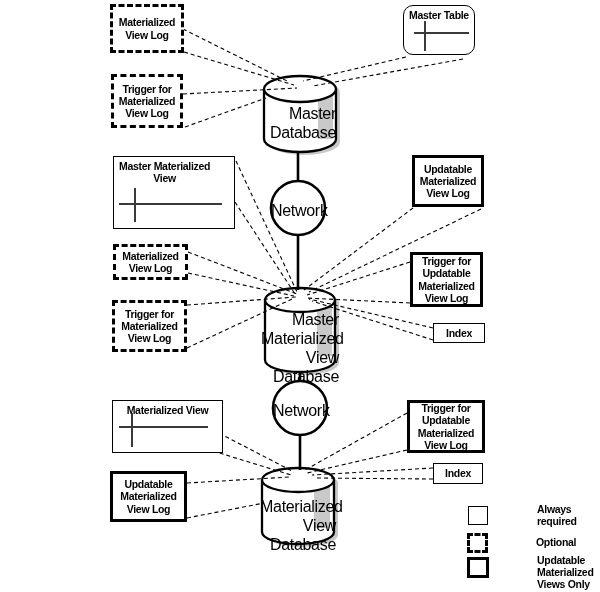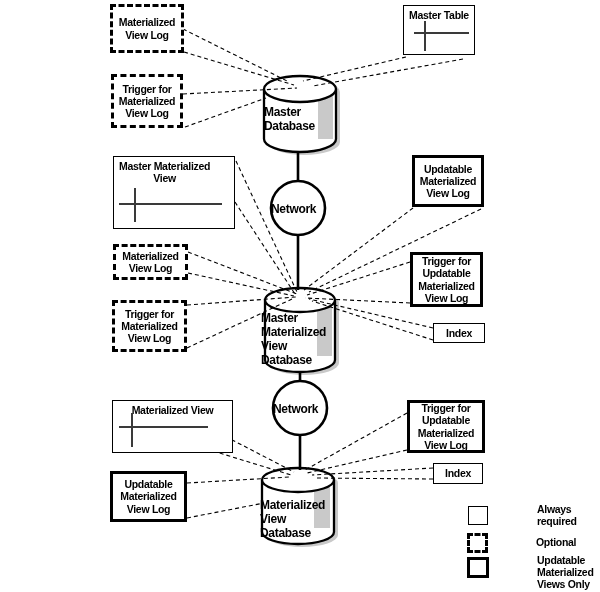--- a/index.html
+++ b/index.html
@@ -15,22 +15,22 @@
     white-space:pre-line;z-index:2;
   }
   .b-thin{border:1.6px solid #000;}
   .b-dash{border:3px dashed #000;}
   .b-bold{border:3.2px solid #000;}
   .top-left{align-items:flex-start;justify-content:flex-start;text-align:center;padding:3px 0 0 5px;}
   .top-center{align-items:flex-start;padding-top:3px;}
   .hline{position:absolute;background:#3a3a3a;height:1.7px;}
   .vline{position:absolute;background:#3a3a3a;width:1.7px;}
   .float-label{
-    position:absolute;font-weight:bold;font-size:12px;line-height:1.18;
-    letter-spacing:-0.3px;text-align:left;white-space:pre-line;z-index:3;
+    position:absolute;font-weight:normal;font-size:16px;line-height:1.18;
+    letter-spacing:-0.3px;text-align:right;white-space:pre-line;z-index:3;
   }
   .legend-square{position:absolute;box-sizing:border-box;background:#fff;z-index:2;}
   .legend-label{
     position:absolute;font-weight:bold;font-size:10.5px;line-height:1.12;
     letter-spacing:-0.3px;white-space:pre-line;text-align:left;z-index:2;margin-left:44px;
   }
 </style>
 </head>
 <body>
 
@@ -117,21 +117,21 @@
   <div class="float-label" style="left:271px;top:202px;width:54px;">Network</div>
   <div class="float-label" style="left:273px;top:402px;width:54px;">Network</div>
 
   <div class="box b-dash" style="left:110px;top:4px;width:74px;height:49px;">Materialized
 View Log</div>
 
   <div class="box b-dash" style="left:111px;top:74px;width:72px;height:54px;">Trigger for
 Materialized
 View Log</div>
 
-  <div class="box b-thin top-center" style="left:403px;top:5px;width:72px;height:50px;">
+  <div class="box b-thin top-center" style="left:403px;top:5px;width:72px;height:50px;border-radius:10px;">
     <span>Master Table</span>
     <span class="hline" style="left:10px;top:26px;width:55px;"></span>
     <span class="vline" style="left:20px;top:15px;height:30px;"></span>
   </div>
 
   <div class="box b-thin top-left" style="left:113px;top:156px;width:122px;height:73px;">
     <span>Master Materialized
 View</span>
     <span class="hline" style="left:5px;top:46px;width:103px;"></span>
     <span class="vline" style="left:20px;top:31px;height:34px;"></span>
@@ -148,21 +148,21 @@
 Materialized
 View Log</div>
 
   <div class="box b-bold" style="left:410px;top:252px;width:73px;height:55px;">Trigger for
 Updatable
 Materialized
 View Log</div>
 
   <div class="box b-thin" style="left:433px;top:323px;width:52px;height:20px;">Index</div>
 
-  <div class="box b-thin top-center" style="left:112px;top:400px;width:121px;height:53px;">
+  <div class="box b-thin top-center" style="left:112px;top:400px;width:111px;height:53px;">
     <span>Materialized View</span>
     <span class="hline" style="left:6px;top:25px;width:89px;"></span>
     <span class="vline" style="left:18px;top:12px;height:34px;"></span>
   </div>
 
   <div class="box b-bold" style="left:110px;top:471px;width:77px;height:51px;">Updatable
 Materialized
 View Log</div>
 
   <div class="box b-bold" style="left:407px;top:400px;width:78px;height:53px;">Trigger for

